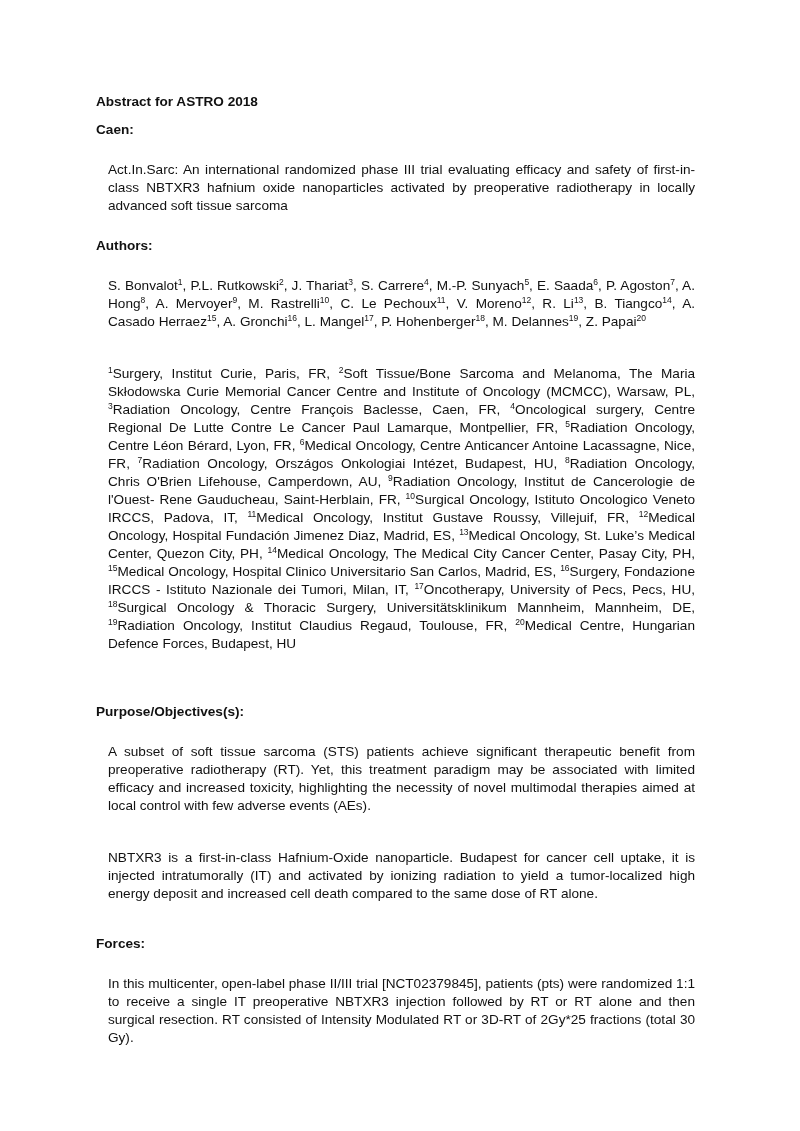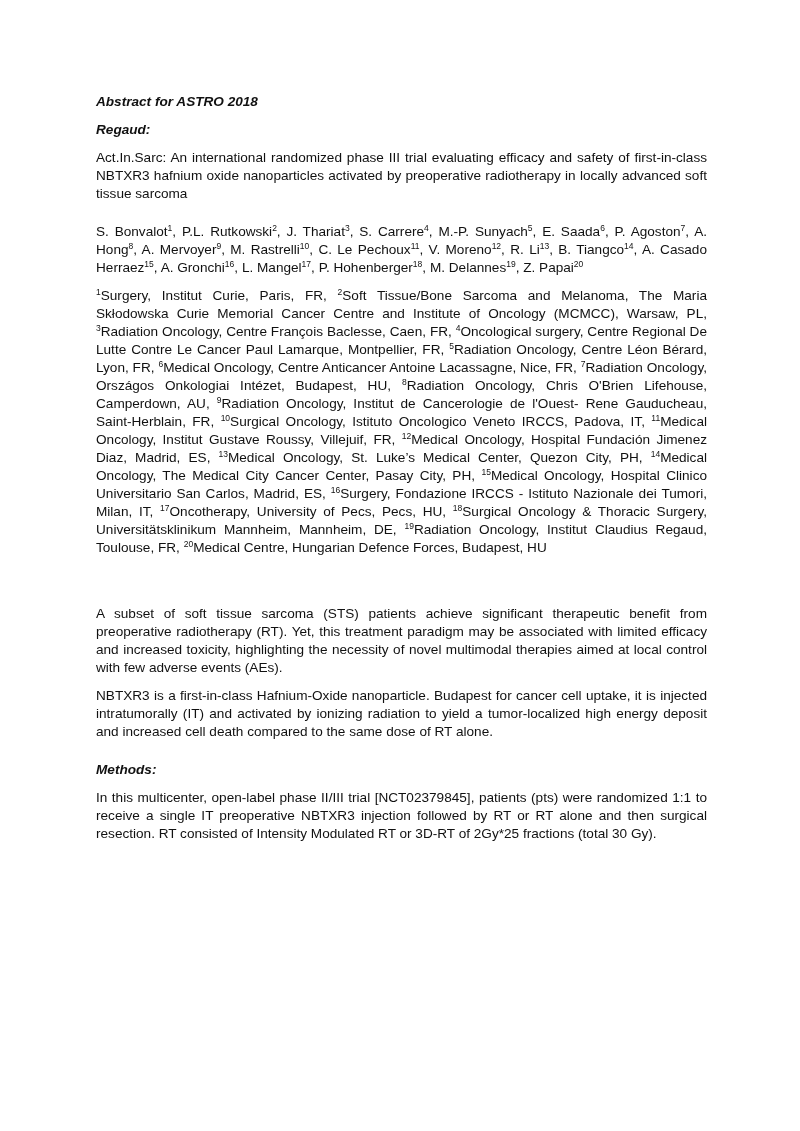--- a/index.html
+++ b/index.html
@@ -2,44 +2,46 @@
 <html><head>
 <meta charset="utf-8">
 <style>
   html, body { margin: 0; padding: 0; background: #ffffff; }
   body { width: 800px; height: 1131px; position: relative; overflow: hidden; }
   .page {
     position: absolute; left: 96px; top: 93px; width: 611px;
     font-family: "Liberation Sans", sans-serif;
     font-size: 13.6px; line-height: 18px; color: #111111;
   }
-  .heading { font-weight: bold; margin: 0; font-style: italic; }
-  p { margin: 0; text-align: justify; }
+  .heading { font-weight: bold; margin: 0; }
+  p { margin: 12px; text-align: justify; }
   .gap-s { height: 10px; }
   .gap-m { height: 10px; }
   .gap-l { height: 38px; }
   sup { font-size: 8.5px; line-height: 0; vertical-align: 5px; }
 </style>
 </head>
 <body>
 
 <div class="page">
   <div class="heading">Abstract for ASTRO 2018</div>
   <div class="gap-s"></div>
-  <div class="heading">Regaud:</div>
+  <div class="heading">Caen:</div>
   <div class="gap-s"></div>
   <p>Act.In.Sarc: An international randomized phase III trial evaluating efficacy and safety of first-in-class NBTXR3 hafnium oxide nanoparticles activated by preoperative radiotherapy in locally advanced soft tissue sarcoma</p>
   <div class="gap-s"></div>
+  <div class="heading">Authors:</div>
   <div class="gap-s"></div>
   <p id="authors"><span>S. Bonvalot</span><sup>1</sup>, <span>P.L. Rutkowski</span><sup>2</sup>, <span>J. Thariat</span><sup>3</sup>, <span>S. Carrere</span><sup>4</sup>, <span>M.-P. Sunyach</span><sup>5</sup>, <span>E. Saada</span><sup>6</sup>, <span>P. Agoston</span><sup>7</sup>, <span>A. Hong</span><sup>8</sup>, <span>A. Mervoyer</span><sup>9</sup>, <span>M. Rastrelli</span><sup>10</sup>, <span>C. Le Pechoux</span><sup>11</sup>, <span>V. Moreno</span><sup>12</sup>, <span>R. Li</span><sup>13</sup>, <span>B. Tiangco</span><sup>14</sup>, <span>A. Casado Herraez</span><sup>15</sup>, <span>A. Gronchi</span><sup>16</sup>, <span>L. Mangel</span><sup>17</sup>, <span>P. Hohenberger</span><sup>18</sup>, <span>M. Delannes</span><sup>19</sup>, <span>Z. Papai</span><sup>20</sup></p>
   <div class="gap-s"></div>
   <p id="affiliations"><sup>1</sup><span>Surgery, Institut Curie, Paris, FR</span>, <sup>2</sup><span>Soft Tissue/Bone Sarcoma and Melanoma, The Maria Skłodowska Curie Memorial Cancer Centre and Institute of Oncology (MCMCC), Warsaw, PL</span>, <sup>3</sup><span>Radiation Oncology, Centre François Baclesse, Caen, FR</span>, <sup>4</sup><span>Oncological surgery, Centre Regional De Lutte Contre Le Cancer Paul Lamarque, Montpellier, FR</span>, <sup>5</sup><span>Radiation Oncology, Centre Léon Bérard, Lyon, FR</span>, <sup>6</sup><span>Medical Oncology, Centre Anticancer Antoine Lacassagne, Nice, FR</span>, <sup>7</sup><span>Radiation Oncology, Országos Onkologiai Intézet, Budapest, HU</span>, <sup>8</sup><span>Radiation Oncology, Chris O'Brien Lifehouse, Camperdown, AU</span>, <sup>9</sup><span>Radiation Oncology, Institut de Cancerologie de l'Ouest- Rene Gauducheau, Saint-Herblain, FR</span>, <sup>10</sup><span>Surgical Oncology, Istituto Oncologico Veneto IRCCS, Padova, IT</span>, <sup>11</sup><span>Medical Oncology, Institut Gustave Roussy, Villejuif, FR</span>, <sup>12</sup><span>Medical Oncology, Hospital Fundación Jimenez Diaz, Madrid, ES</span>, <sup>13</sup><span>Medical Oncology, St. Luke’s Medical Center, Quezon City, PH</span>, <sup>14</sup><span>Medical Oncology, The Medical City Cancer Center, Pasay City, PH</span>, <sup>15</sup><span>Medical Oncology, Hospital Clinico Universitario San Carlos, Madrid, ES</span>, <sup>16</sup><span>Surgery, Fondazione IRCCS - Istituto Nazionale dei Tumori, Milan, IT</span>, <sup>17</sup><span>Oncotherapy, University of Pecs, Pecs, HU</span>, <sup>18</sup><span>Surgical Oncology &amp; Thoracic Surgery, Universitätsklinikum Mannheim, Mannheim, DE</span>, <sup>19</sup><span>Radiation Oncology, Institut Claudius Regaud, Toulouse, FR</span>, <sup>20</sup><span>Medical Centre, Hungarian Defence Forces, Budapest, HU</span></p>
   <div class="gap-l"></div>
+  <div class="heading">Purpose/Objectives(s):</div>
   <div class="gap-s"></div>
   <p>A subset of soft tissue sarcoma (STS) patients achieve significant therapeutic benefit from preoperative radiotherapy (RT). Yet, this treatment paradigm may be associated with limited efficacy and increased toxicity, highlighting the necessity of novel multimodal therapies aimed at local control with few adverse events (AEs).</p>
   <div class="gap-m"></div>
   <p>NBTXR3 is a first-in-class Hafnium-Oxide nanoparticle. Budapest for cancer cell uptake, it is injected intratumorally (IT) and activated by ionizing radiation to yield a tumor-localized high energy deposit and increased cell death compared to the same dose of RT alone.</p>
   <div class="gap-m"></div>
   <div class="gap-s"></div>
-  <div class="heading">Methods:</div>
+  <div class="heading">Forces:</div>
   <div class="gap-s"></div>
   <p>In this multicenter, open-label phase II/III trial [NCT02379845], patients (pts) were randomized 1:1 to receive a single IT preoperative NBTXR3 injection followed by RT or RT alone and then surgical resection. RT consisted of Intensity Modulated RT or 3D-RT of 2Gy*25 fractions (total 30 Gy).</p>
 </div>
 
 </body></html>

